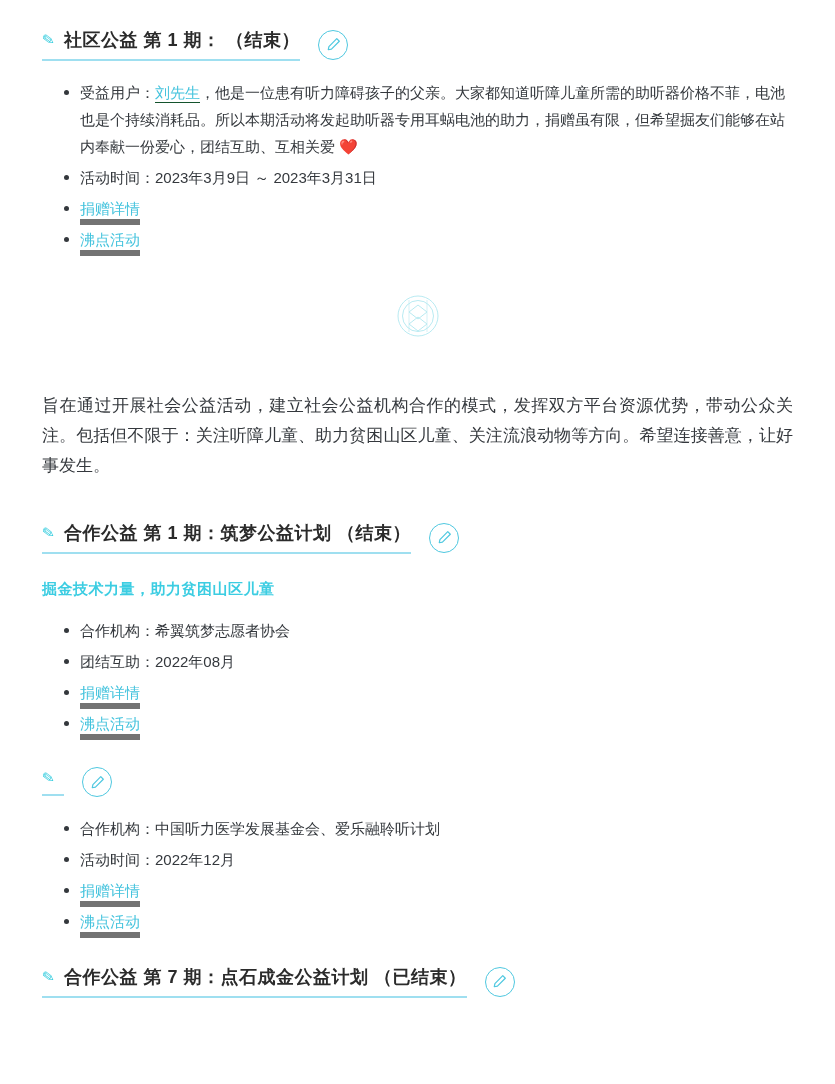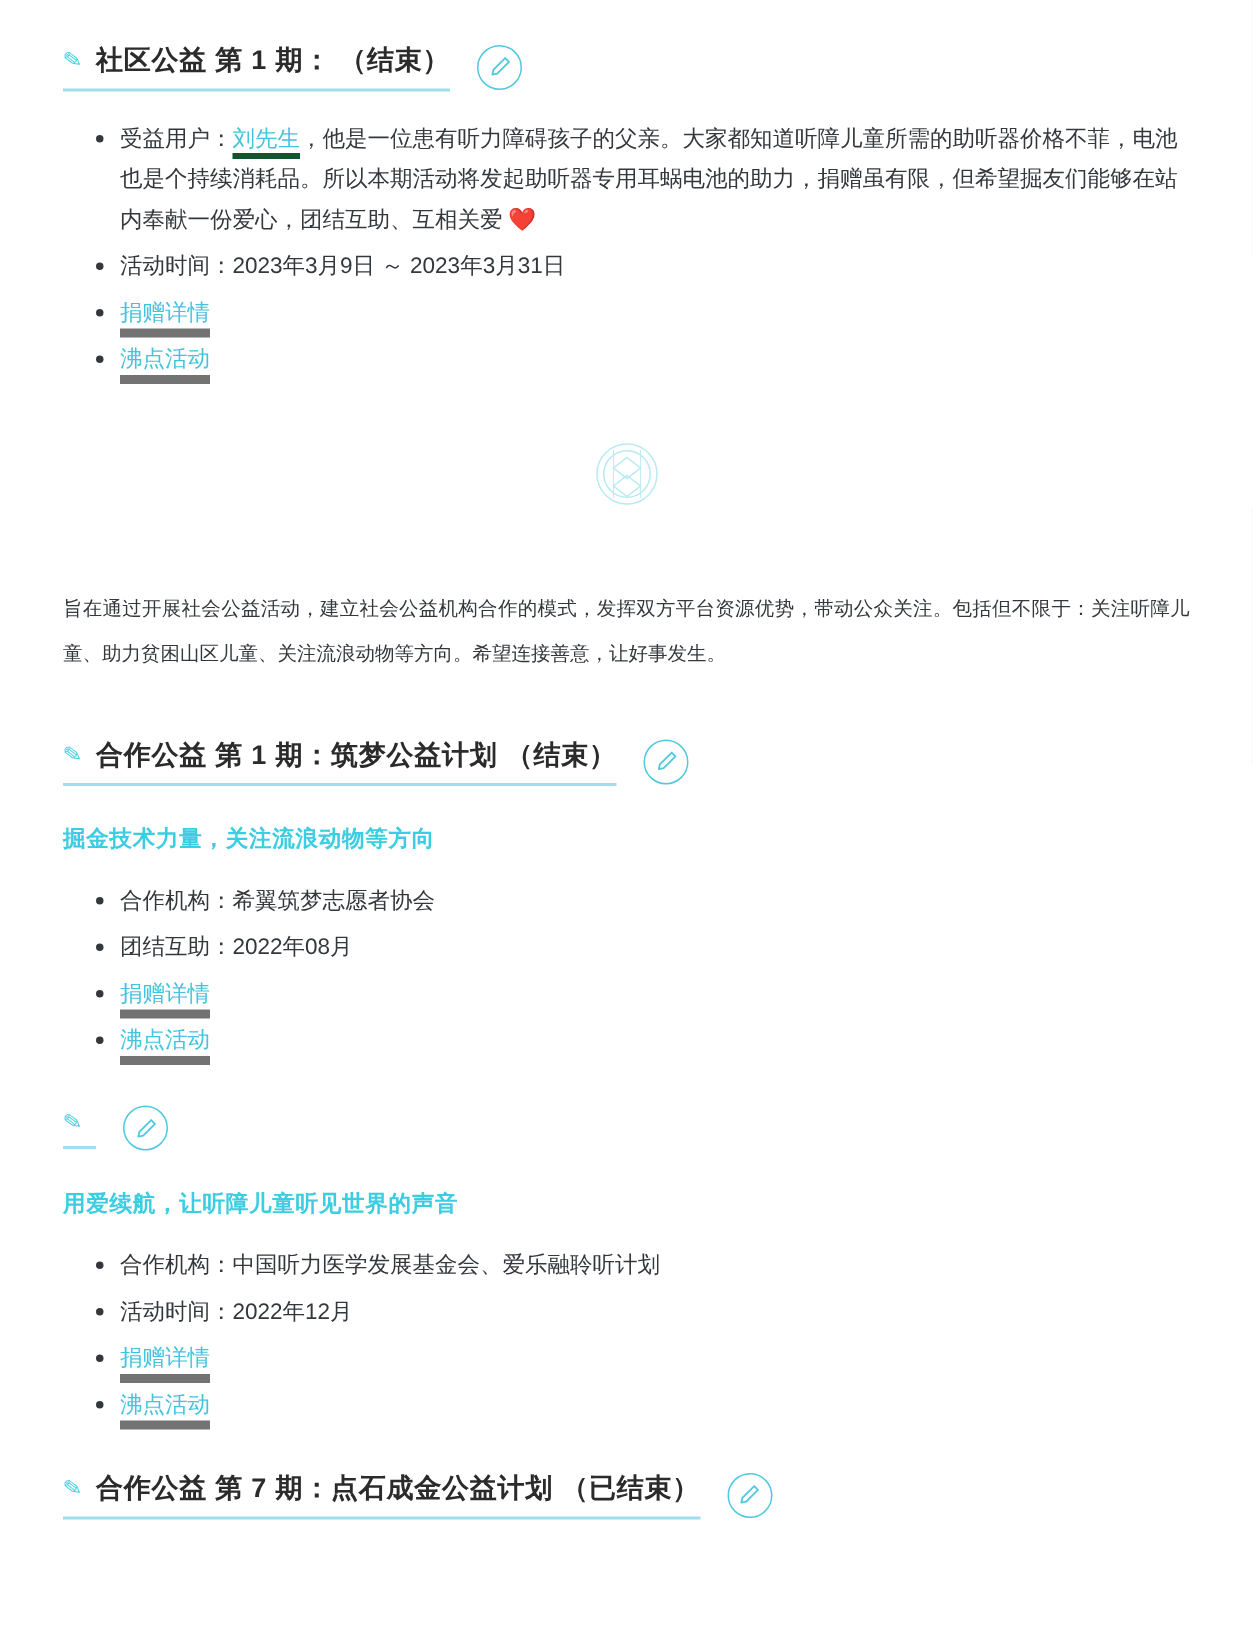--- a/index.html
+++ b/index.html
@@ -84,21 +84,21 @@
     top: 11px;
     width: 5px;
     height: 5px;
     background: #34383d;
     border-radius: 50%;
   }
   ul.bullets li.link-li::before { background: #34383d; }
   a.inline-link {
     color: #44c3dd;
     text-decoration: none;
-    border-bottom: 4px solid #14532d;
+    border-bottom: 1px solid #14532d;
     padding-bottom: 1px;
   }
   a.plain-link {
     color: #44c3dd;
     text-decoration: none;
     border-bottom: 6px solid #737373;
     padding-bottom: 2px;
   }
 
   
@@ -118,21 +118,21 @@
     font-size: 29px;
     font-weight: bold;
     color: #3ccde2;
     letter-spacing: 2px;
     line-height: 40px;
   }
 
   
   .para {
     margin: 46px 0 0 0;
-    font-size: 13px;
+    font-size: 17px;
     line-height: 30px;
     color: #34383d;
     text-align: justify;
   }
 
   .sub-title {
     font-size: 15px;
     font-weight: bold;
     color: #3ccde2;
     margin: 26px 0 0 0;
@@ -189,41 +189,40 @@
       <span class="sec-head-text">
         <span class="pencil">✎</span>
         <span>合作公益 第 1 期：筑梦公益计划 （结束）</span>
       </span>
       <span class="edit-circle">
         <svg width="15" height="15" viewBox="0 0 16 16" fill="none" stroke="#4fc8e0" stroke-width="1.3" stroke-linecap="round" stroke-linejoin="round">
           <path d="M11.5 1.8l2.7 2.7-8.4 8.4-3.4.7.7-3.4z"></path>
         </svg>
       </span>
     </div>
-    <div class="sub-title">掘金技术力量，关注流浪动物等方向</div>
+    <div class="sub-title">掘金技术力量，助力贫困山区儿童</div>
     <ul class="bullets">
       <li><span>合作机构：希翼筑梦志愿者协会</span></li>
       <li><span>团结互助：2022年08月</span></li>
       <li class="link-li"><a class="plain-link" href="#">捐赠详情</a></li>
       <li class="link-li"><a class="plain-link" href="#">沸点活动</a></li>
     </ul>
 
     <div class="gap-md"></div>
 
     <div class="sec-head">
       <span class="sec-head-text">
         <span class="pencil">✎</span>
       </span>
       <span class="edit-circle">
         <svg width="15" height="15" viewBox="0 0 16 16" fill="none" stroke="#4fc8e0" stroke-width="1.3" stroke-linecap="round" stroke-linejoin="round">
           <path d="M11.5 1.8l2.7 2.7-8.4 8.4-3.4.7.7-3.4z"></path>
         </svg>
       </span>
     </div>
-    <div class="sub-title">用爱续航，让听障儿童听见世界的声音</div>
     <ul class="bullets">
       <li><span>合作机构：中国听力医学发展基金会、爱乐融聆听计划</span></li>
       <li><span>活动时间：2022年12月</span></li>
       <li class="link-li"><a class="plain-link" href="#">捐赠详情</a></li>
       <li class="link-li"><a class="plain-link" href="#">沸点活动</a></li>
     </ul>
 
     <div class="gap-md"></div>
 
     <div class="sec-head">

